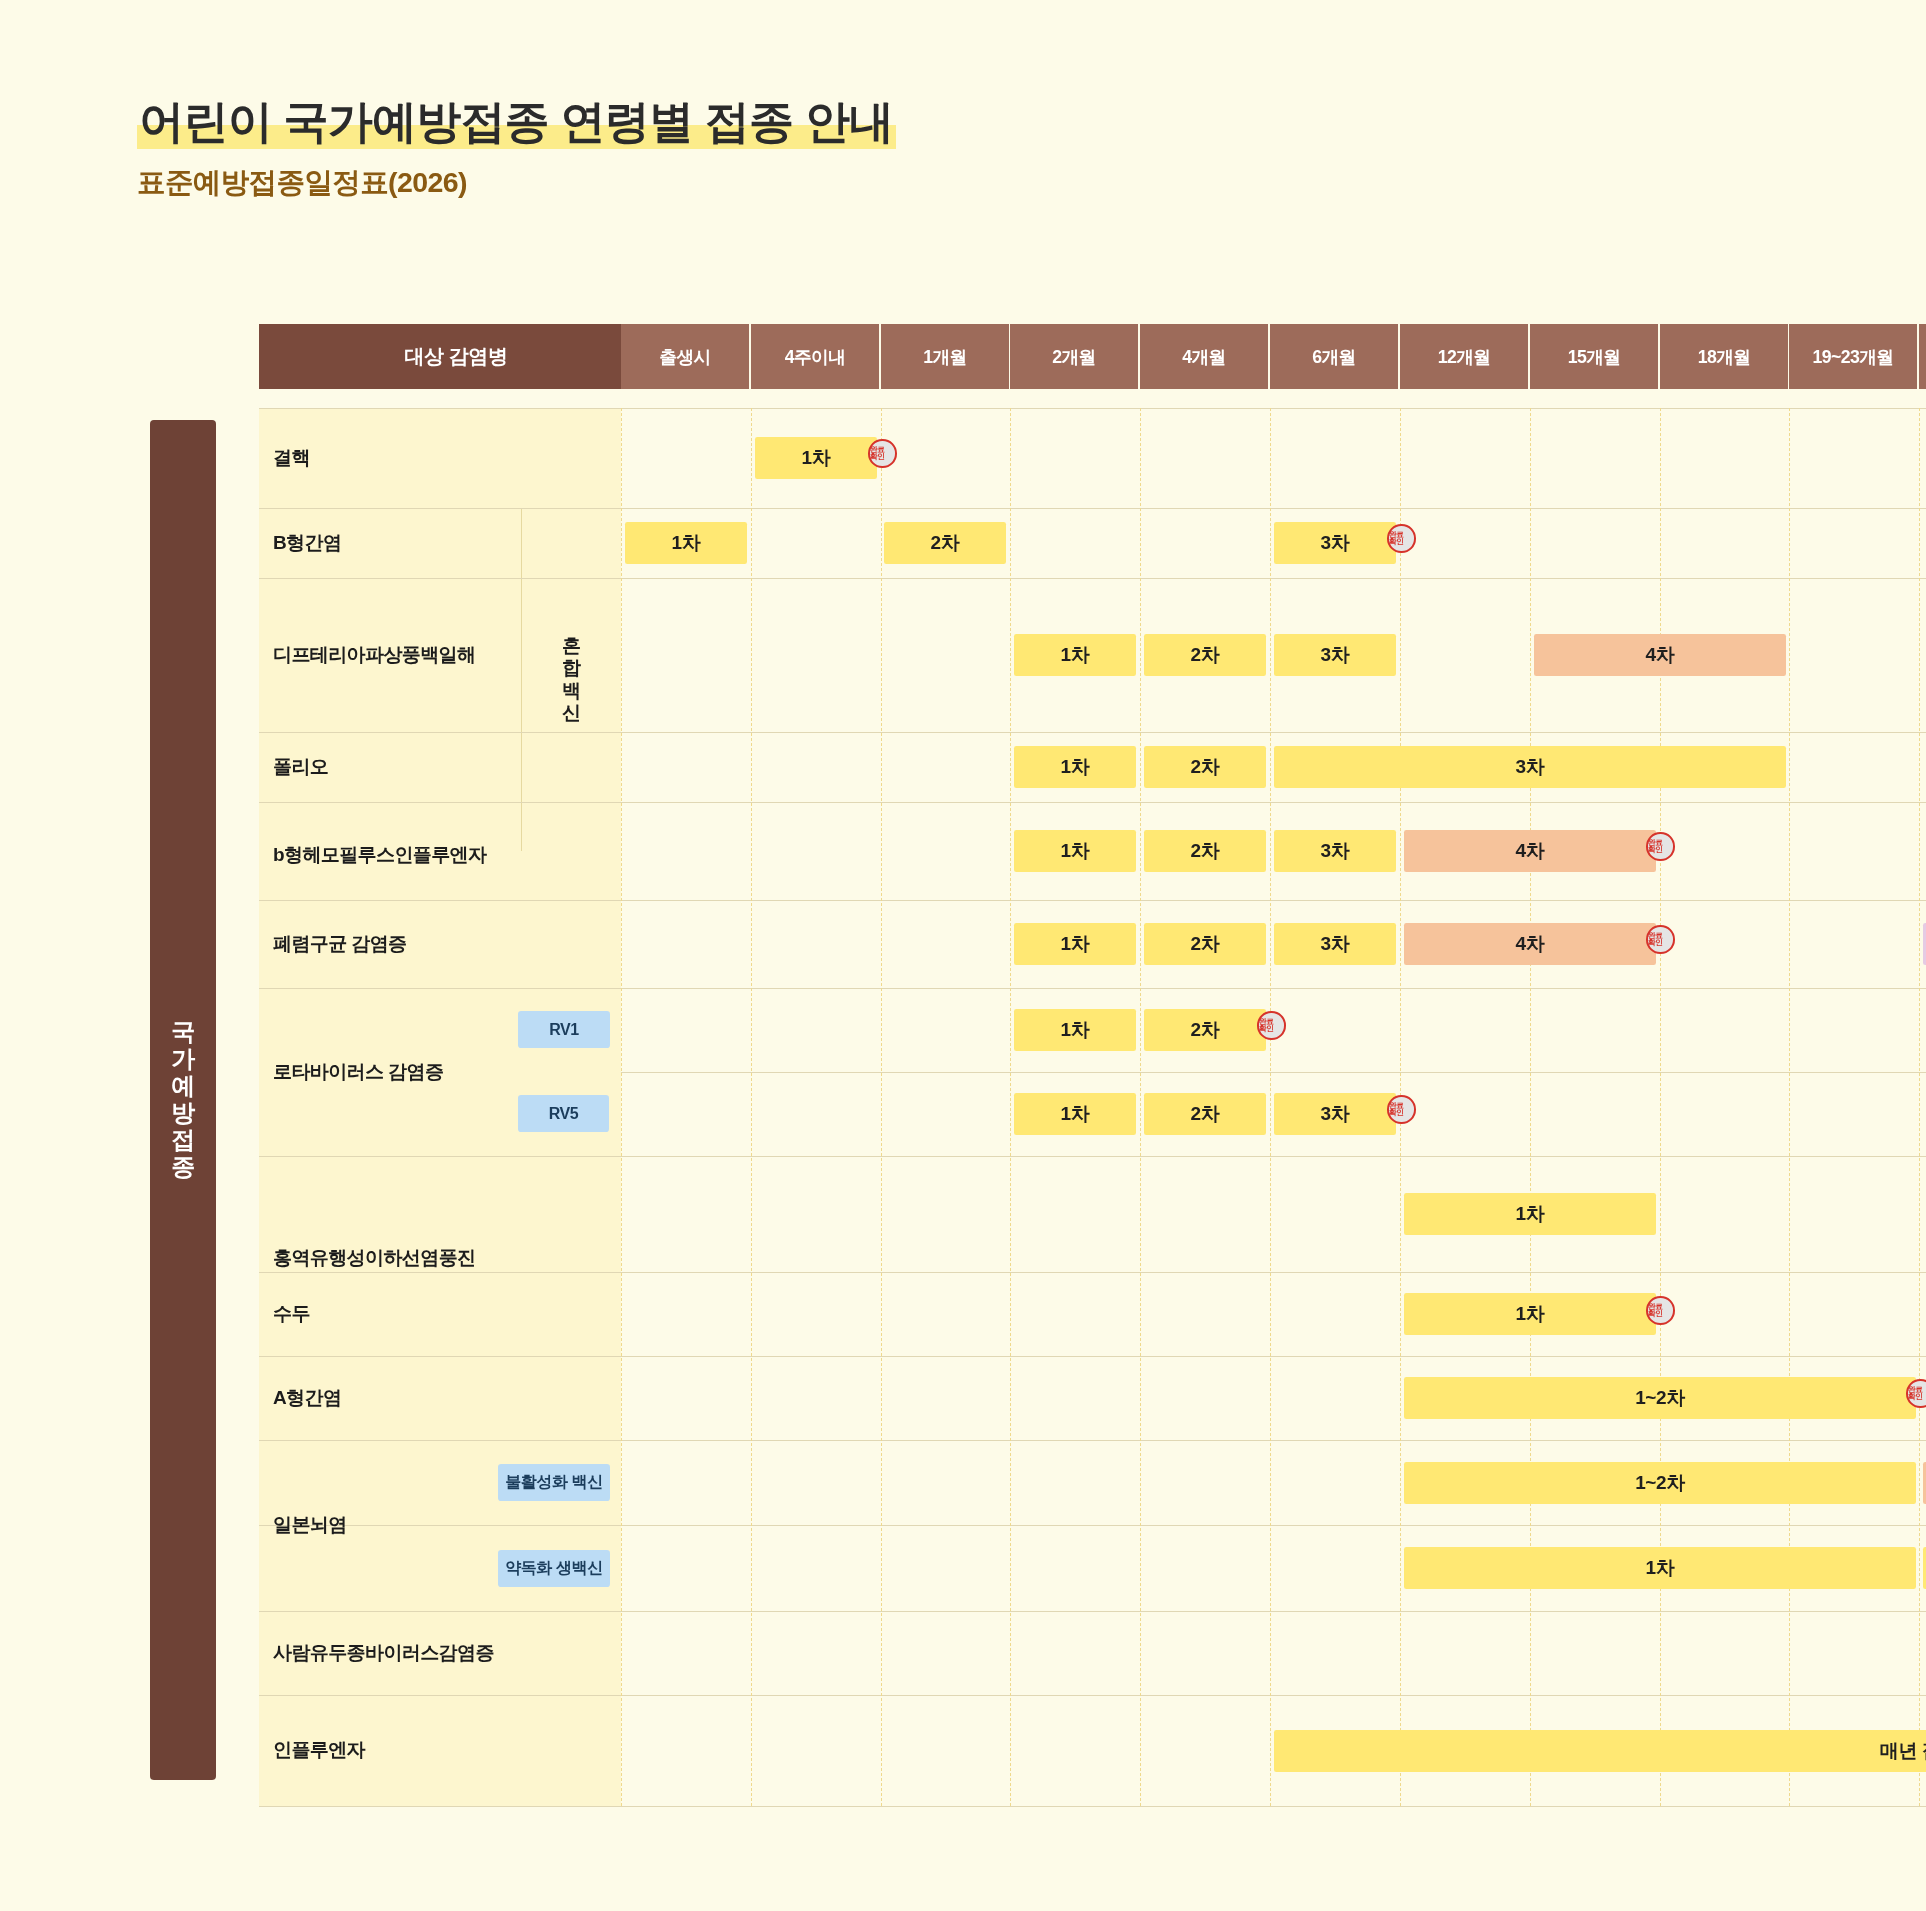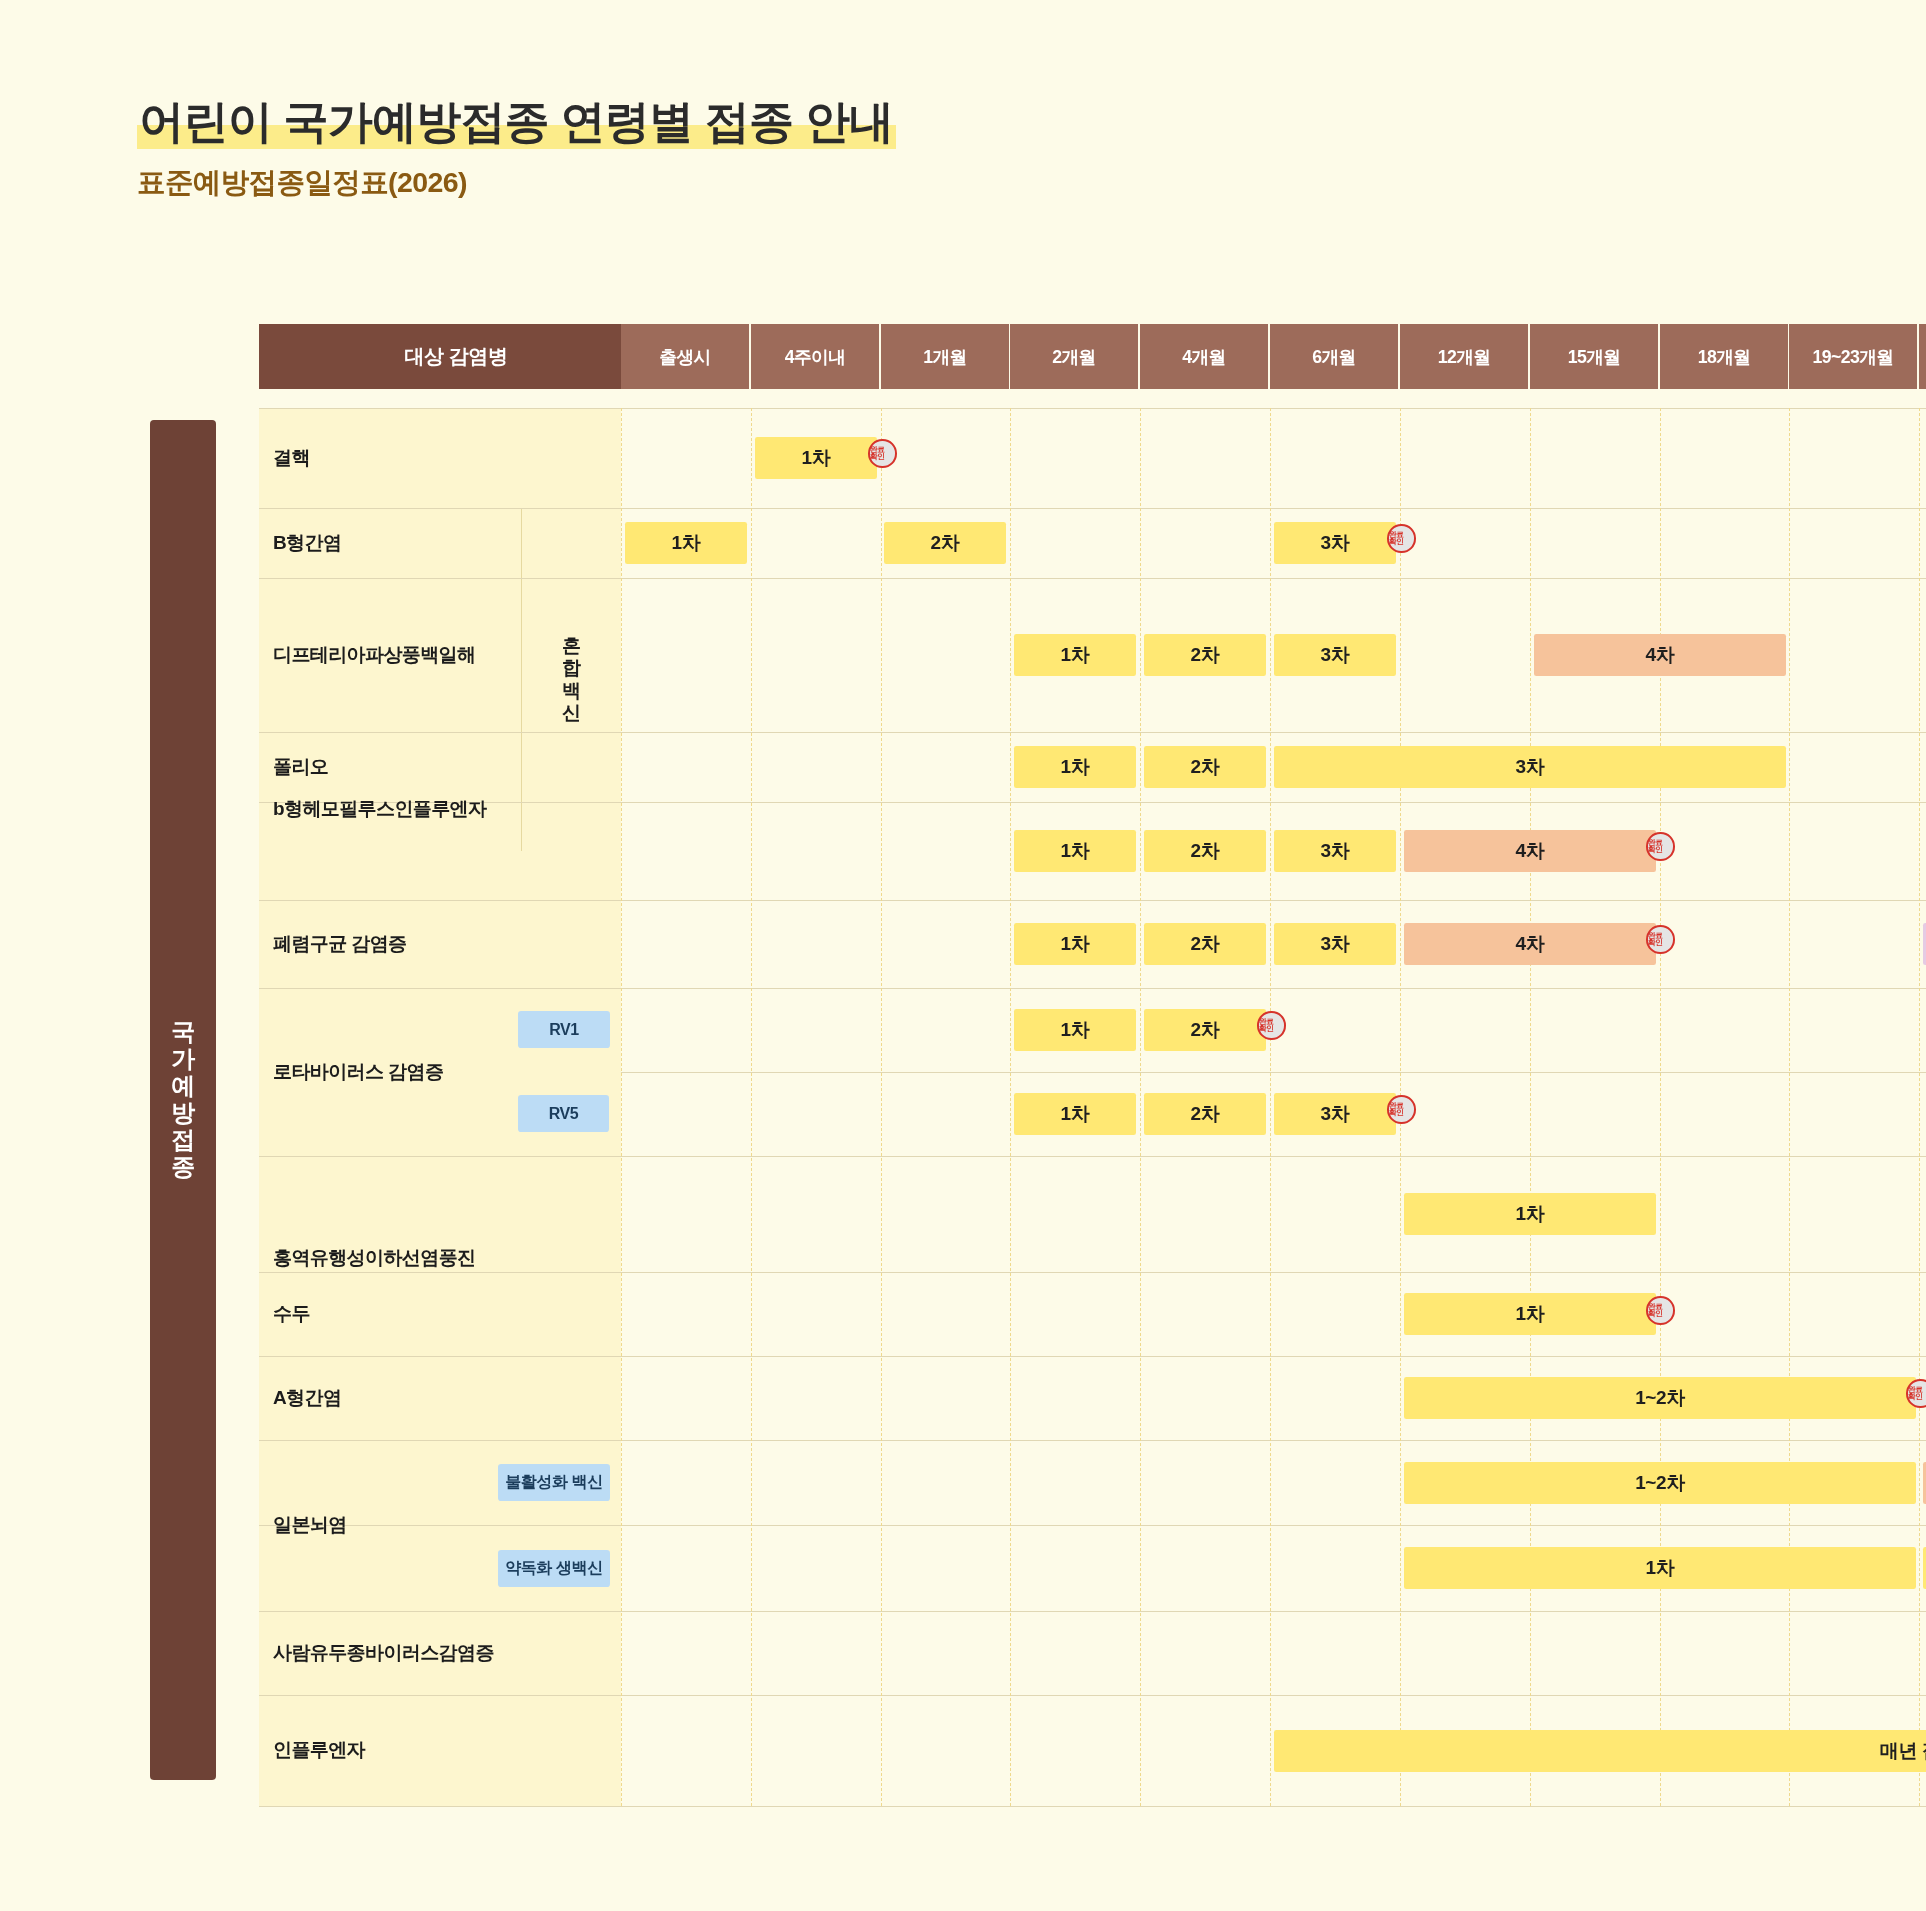--- a/index.html
+++ b/index.html
@@ -256,21 +256,21 @@
     <div class="namecell narrow" style="top: 578px; height: 154px;">
       <span>디프테리아</span>
       <br>
       <span>파상풍</span>
       <br>
       <span>백일해</span>
     </div>
     <div class="namecell narrow" style="top: 732px; height: 70px;">
       <span>폴리오</span>
     </div>
-    <div class="namecell narrow" style="top: 760px; height: 98px;">
+    <div class="namecell narrow" style="top: 806px; height: 98px;">
       <span>b형헤모필루스</span>
       <br>
       <span>인플루엔자</span>
     </div>
     <div class="namecell" style="top: 900px; height: 88px;">
       <span>폐렴구균 감염증</span>
     </div>
     <div class="namecell" style="top: 988px; height: 168px; width: 262px;">
       <span>로타바이러스 감염증</span>
     </div>

